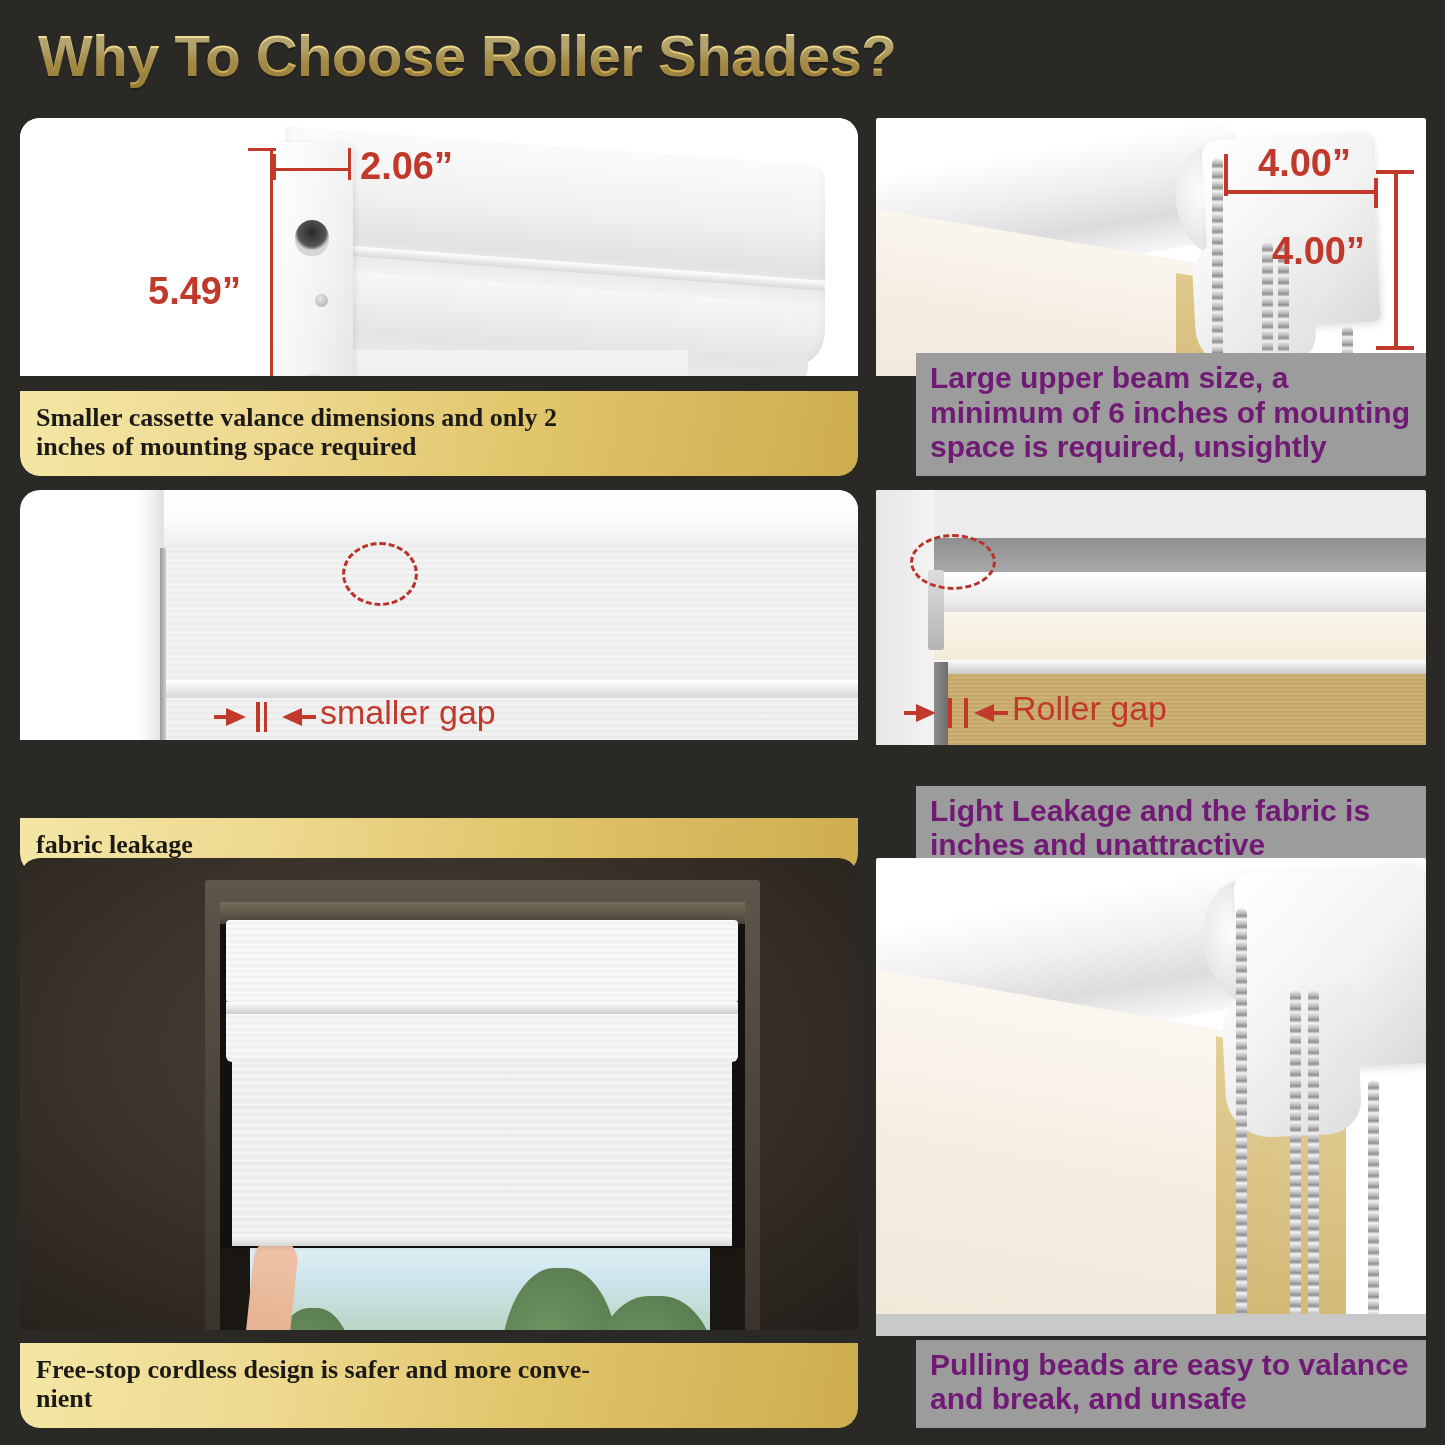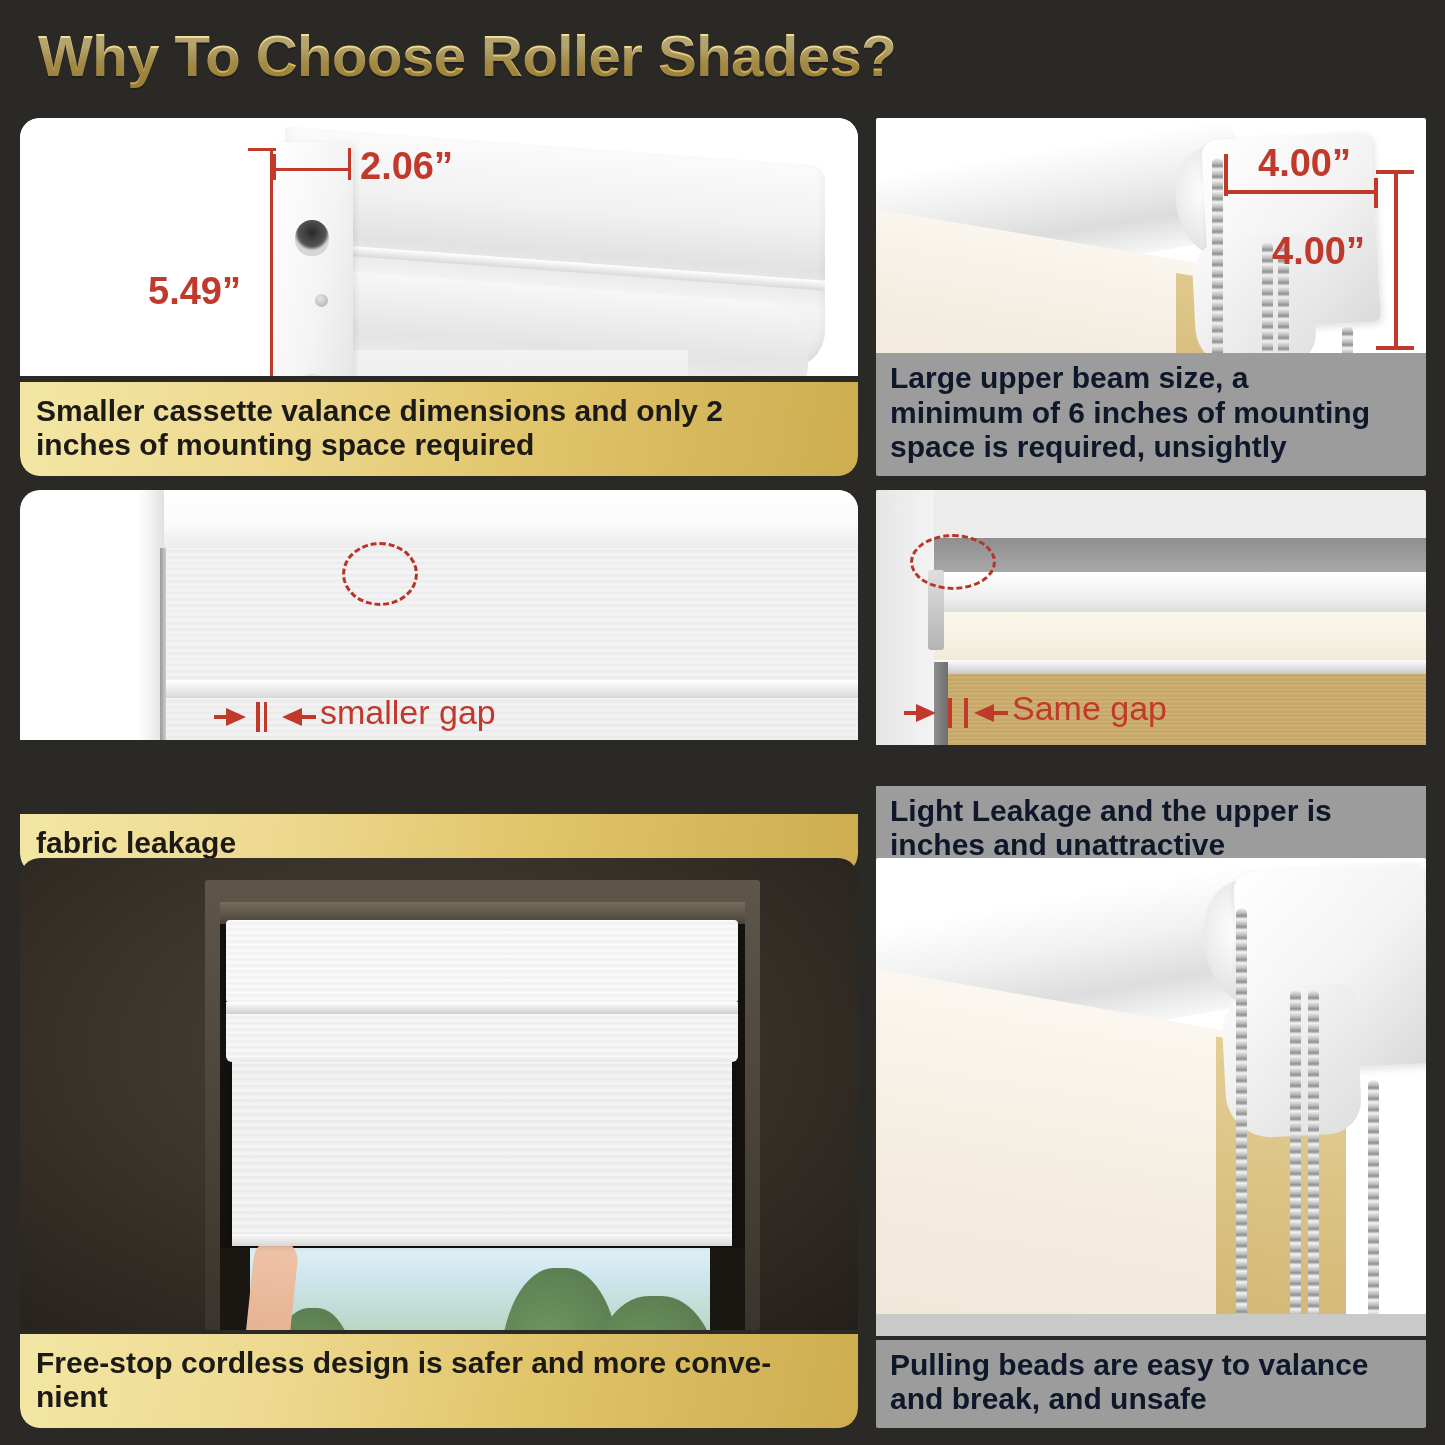--- a/index.html
+++ b/index.html
@@ -45,29 +45,31 @@
   .cap {
     position: absolute; left: 0; right: 0; bottom: 0;
     box-sizing: border-box;
     padding: 12px 16px 14px 16px;
     font-weight: bold;
     line-height: 1.14;
   }
   .cap.gold {
     background: linear-gradient(100deg,#f3e6a4 0%,#eeda92 28%,#e0c469 62%,#cdad50 100%);
     color: #1c1a17;
-    font-size: 30px;
+    font-size: 26px;
     border-bottom-left-radius: 20px;
     border-bottom-right-radius: 20px;
+    font-family: Liberation Serif, serif;
   }
   .cap.gray {
     background: #9c9c9c;
-    color: #0f172a;
+    color: #701a75;
     font-size: 30px;
     padding: 8px 4px 12px 14px;
+    margin-left: 40px;
   }
   .cap .ln { display: block; white-space: nowrap; }
 
   
   .bg-white { background: #ffffff; }
 
   
   .val-wrap { position:absolute; inset:0; background:#fff; }
   .val-body {
     position: absolute; left: 265px; top: 28px; width: 540px; height: 205px;
@@ -406,24 +408,24 @@
       <div class="g-edge"></div>
       <div class="g-clip"></div>
       <div class="dashcircle" style="left:34px; top:44px; width:80px; height:50px;"></div>
 
       <div class="dimline" style="left:72px; top:208px; width:4px; height:30px;"></div>
       <div class="dimline" style="left:88px; top:208px; width:4px; height:30px;"></div>
       <div style="position:absolute;left:40px;top:214px;width:0;height:0;border-top:9px solid transparent;border-bottom:9px solid transparent;border-left:20px solid #c0392b;"></div>
       <div class="dimline" style="left:28px; top:221px; width:16px; height:4px;"></div>
       <div style="position:absolute;left:98px;top:214px;width:0;height:0;border-top:9px solid transparent;border-bottom:9px solid transparent;border-right:20px solid #c0392b;"></div>
       <div class="dimline" style="left:116px; top:221px; width:16px; height:4px;"></div>
-      <div class="dimtxt" style="left:136px; top:199px; font-size:34px; font-weight:normal;">Same gap</div>
+      <div class="dimtxt" style="left:136px; top:199px; font-size:34px; font-weight:normal;">Roller gap</div>
     </div>
     <div class="cap gray">
-      <span class="ln">Light Leakage and the upper is</span>
+      <span class="ln">Light Leakage and the fabric is</span>
       <span class="ln">inches and unattractive</span>
     </div>
   </div>
 
   <div class="panel left row3">
     <div class="photo" style="height:472px;">
       <div class="sc-bg"></div>
       <div class="sc-frame"></div>
       <div class="sc-inner"></div>
       <div class="sc-glass">

